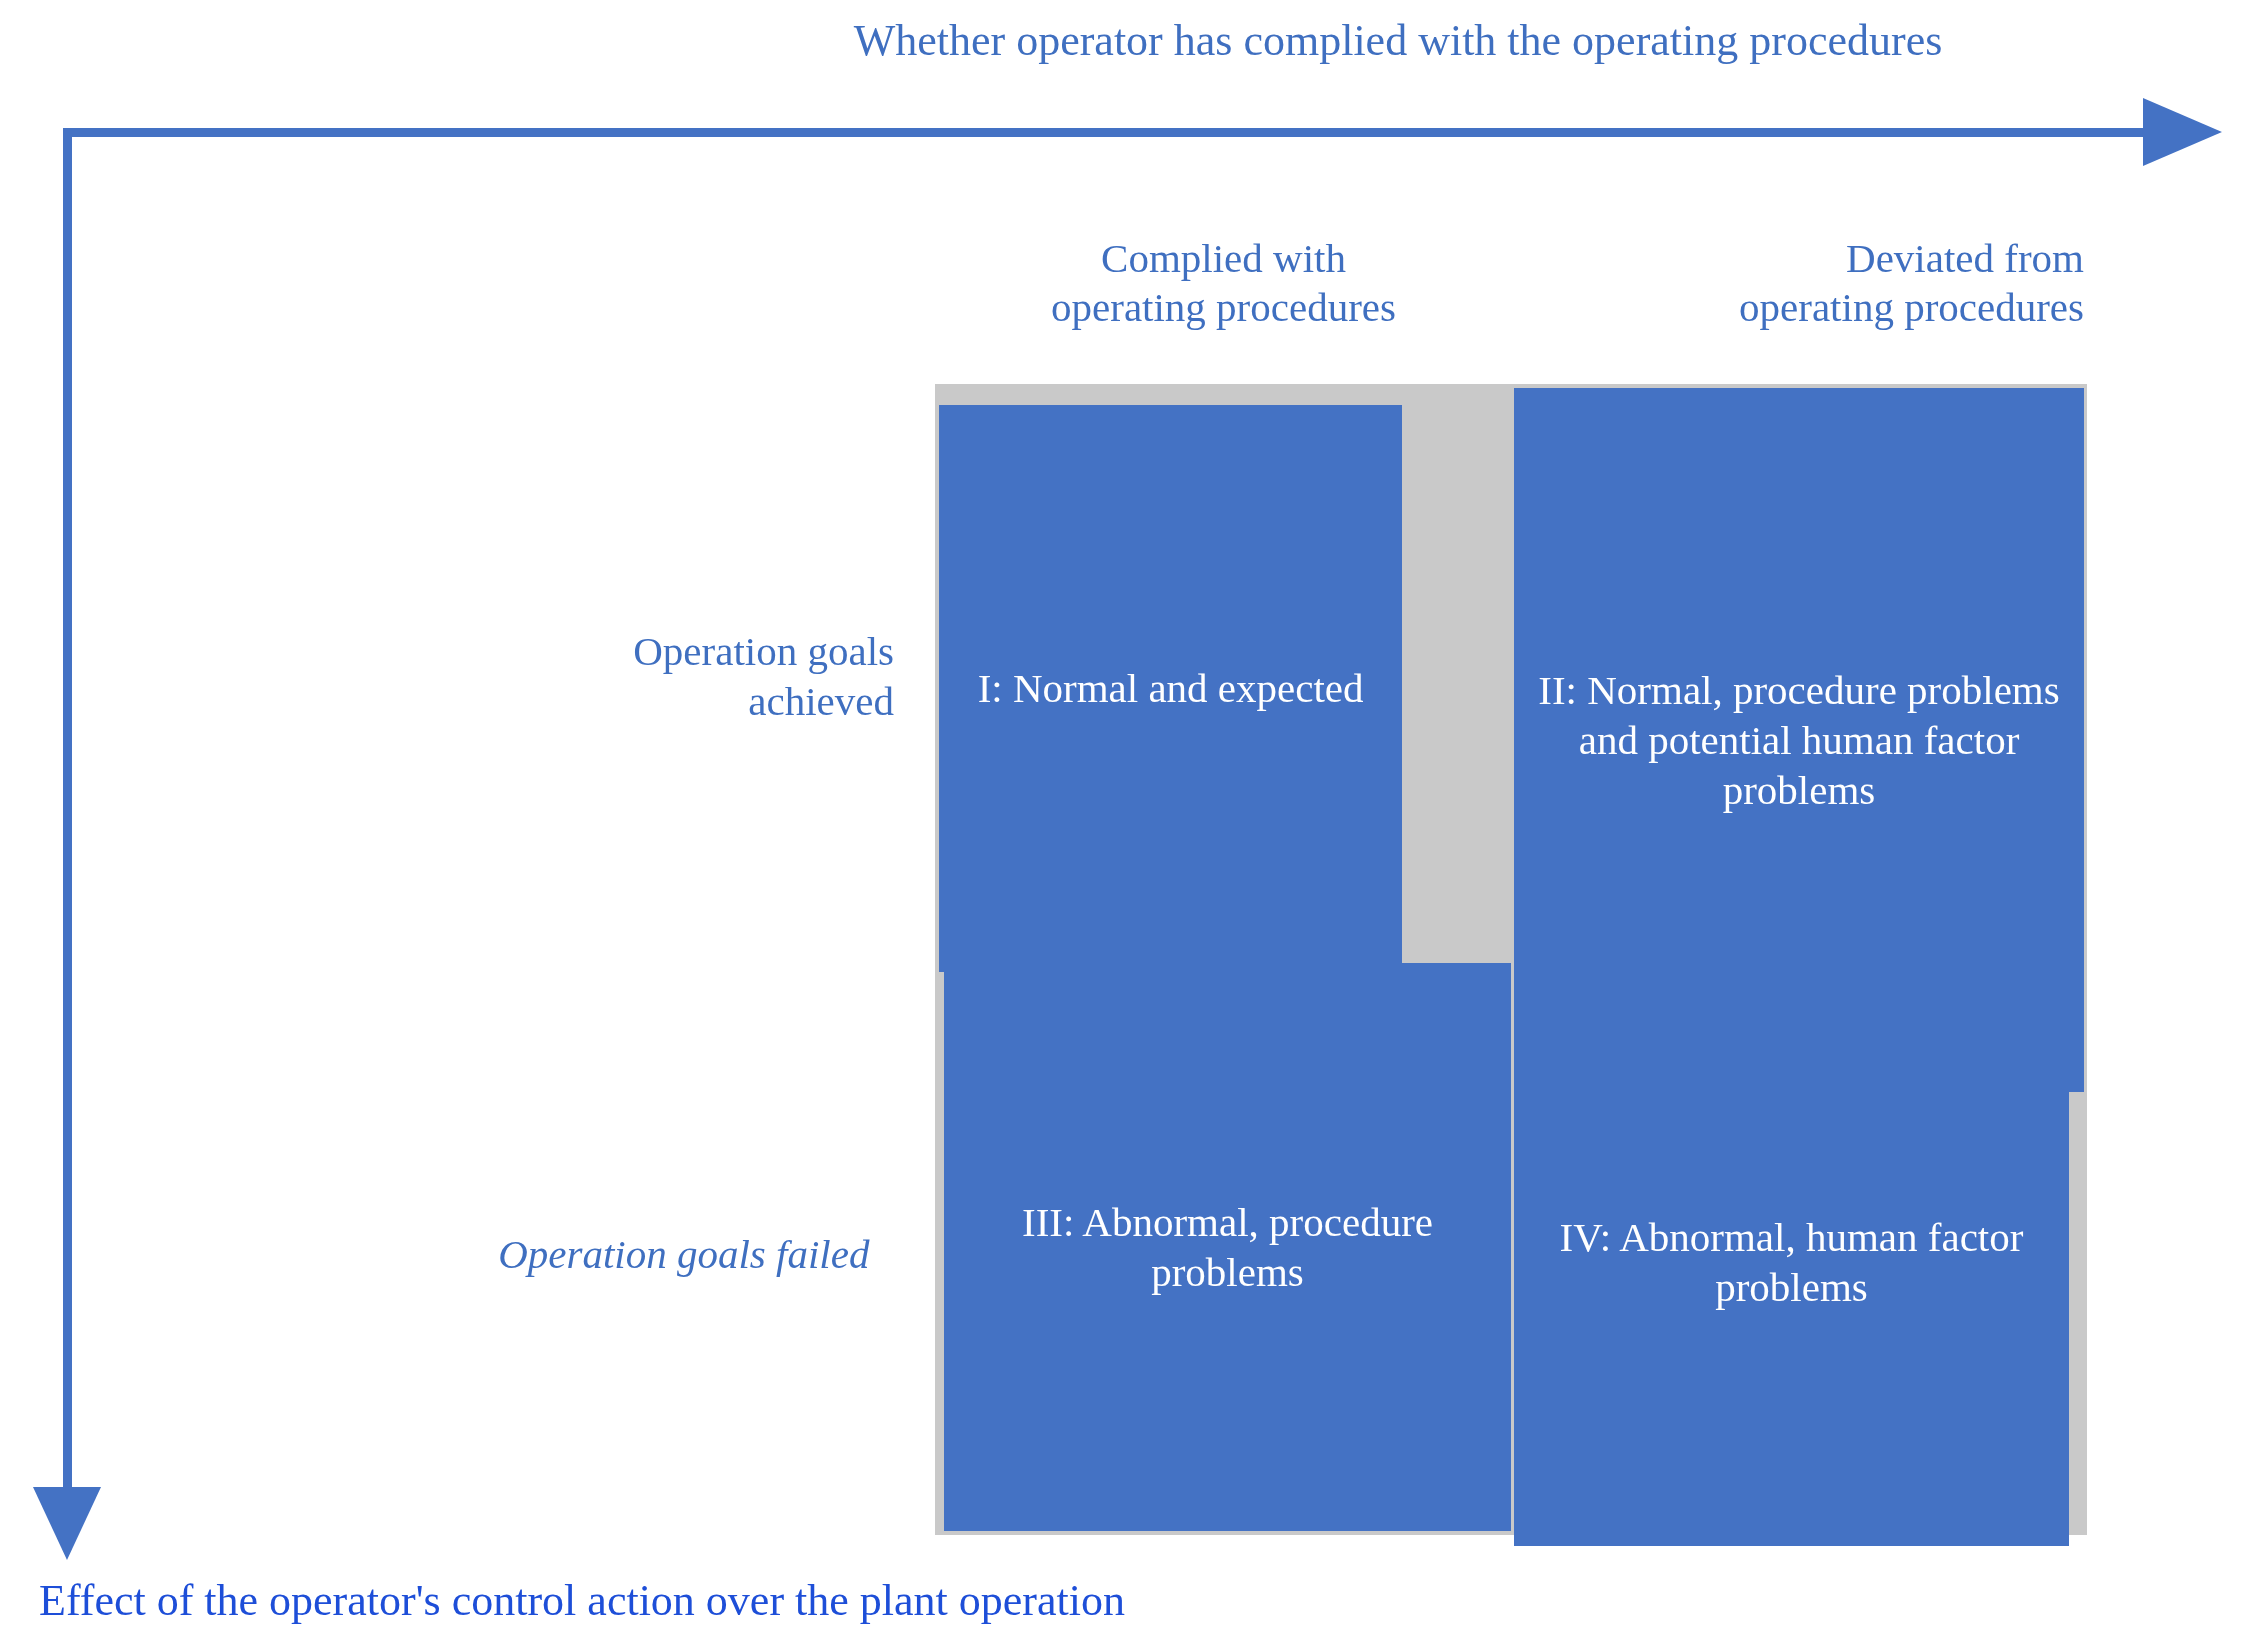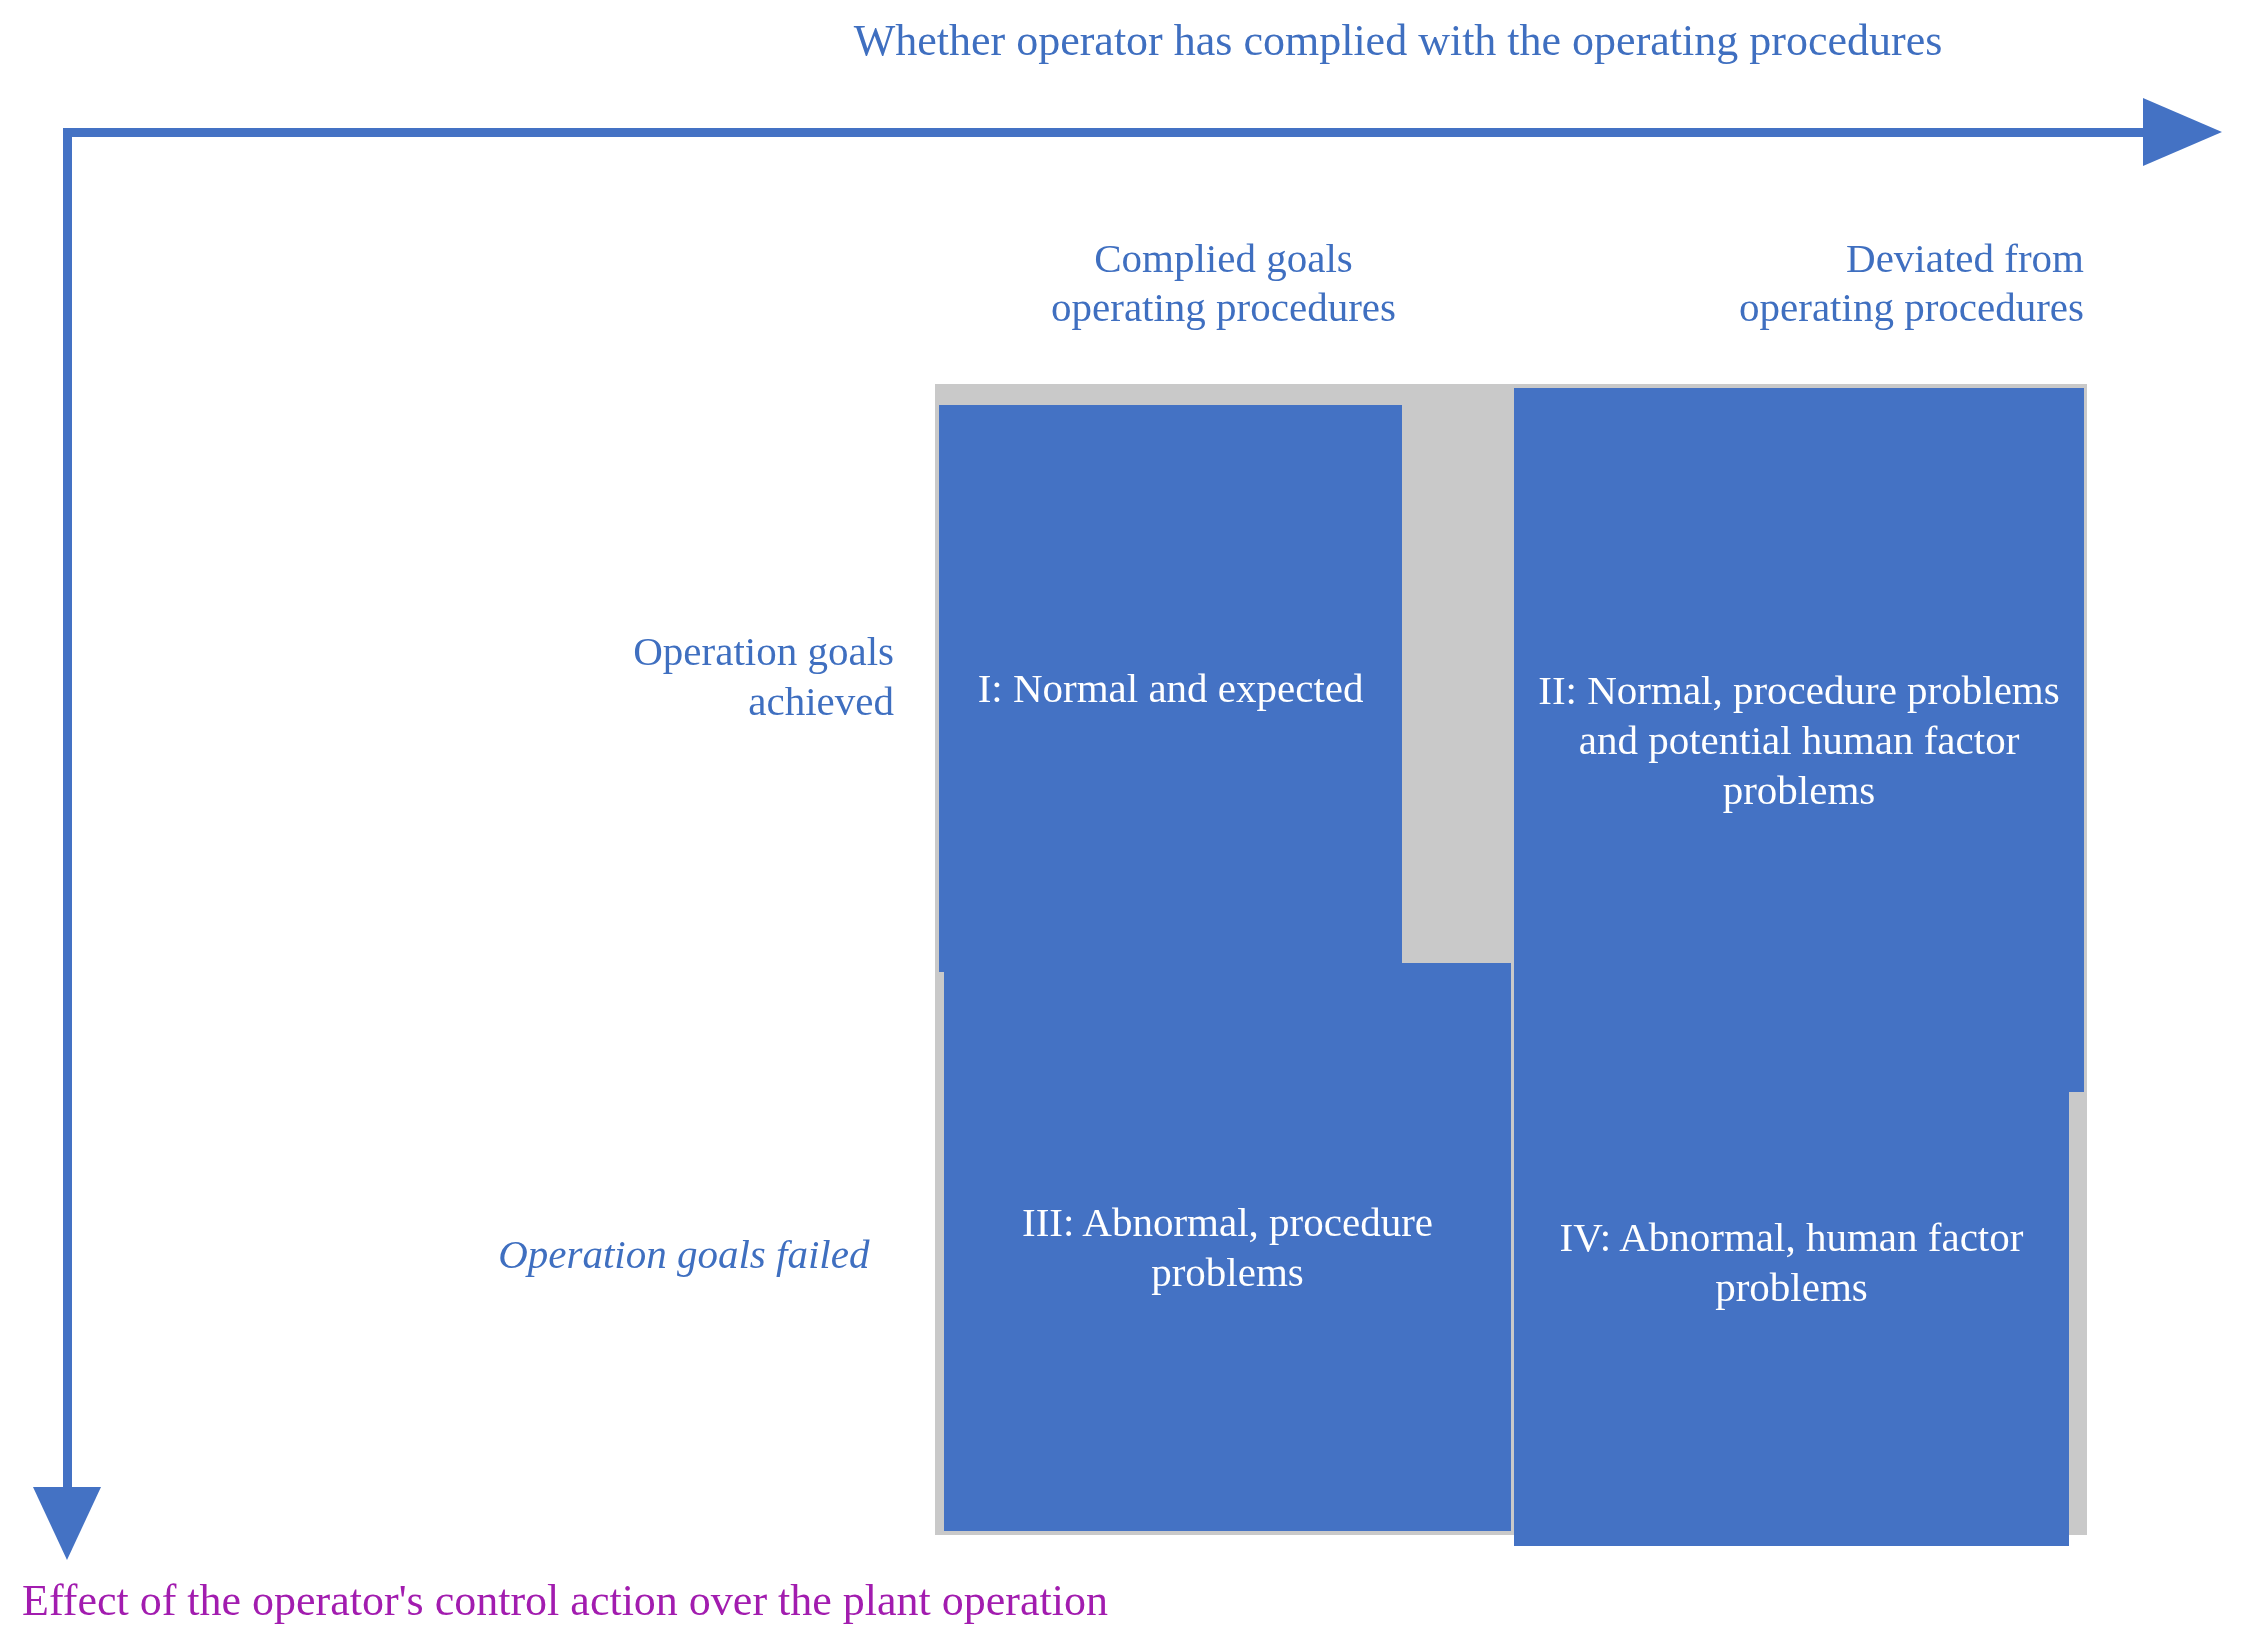--- a/index.html
+++ b/index.html
@@ -64,23 +64,23 @@
     text-align: center;
     color: #3F6FC0;
     font-size: 44px;
     line-height: 1.12;
     white-space: nowrap;
   }
 
   
   .bottom-label {
     position: absolute;
-    left: 22px;
+    left: 39px;
     top: 1576px;
-    color: #a21caf;
+    color: #1d4ed8;
     font-size: 44px;
     line-height: 1.12;
     white-space: nowrap;
   }
 
   
   .col-header {
     position: absolute;
     top: 234px;
     width: 569px;
@@ -138,21 +138,21 @@
 <div id="canvas">
 
   <div class="axis-h"></div>
   <div class="axis-v"></div>
   <div class="arrow-right"></div>
   <div class="arrow-down"></div>
 
   <div class="top-title">Whether operator has complied with the operating procedures</div>
 
   <div class="col-header c1">
-    <div>Complied goals</div>
+    <div>Complied with</div>
     <div>operating procedures</div>
   </div>
   <div class="col-header c2">
     <div>Deviated from</div>
     <div>operating procedures</div>
   </div>
 
   <div class="row-label r1">
     <div>Operation goals</div>
     <div>achieved</div>

